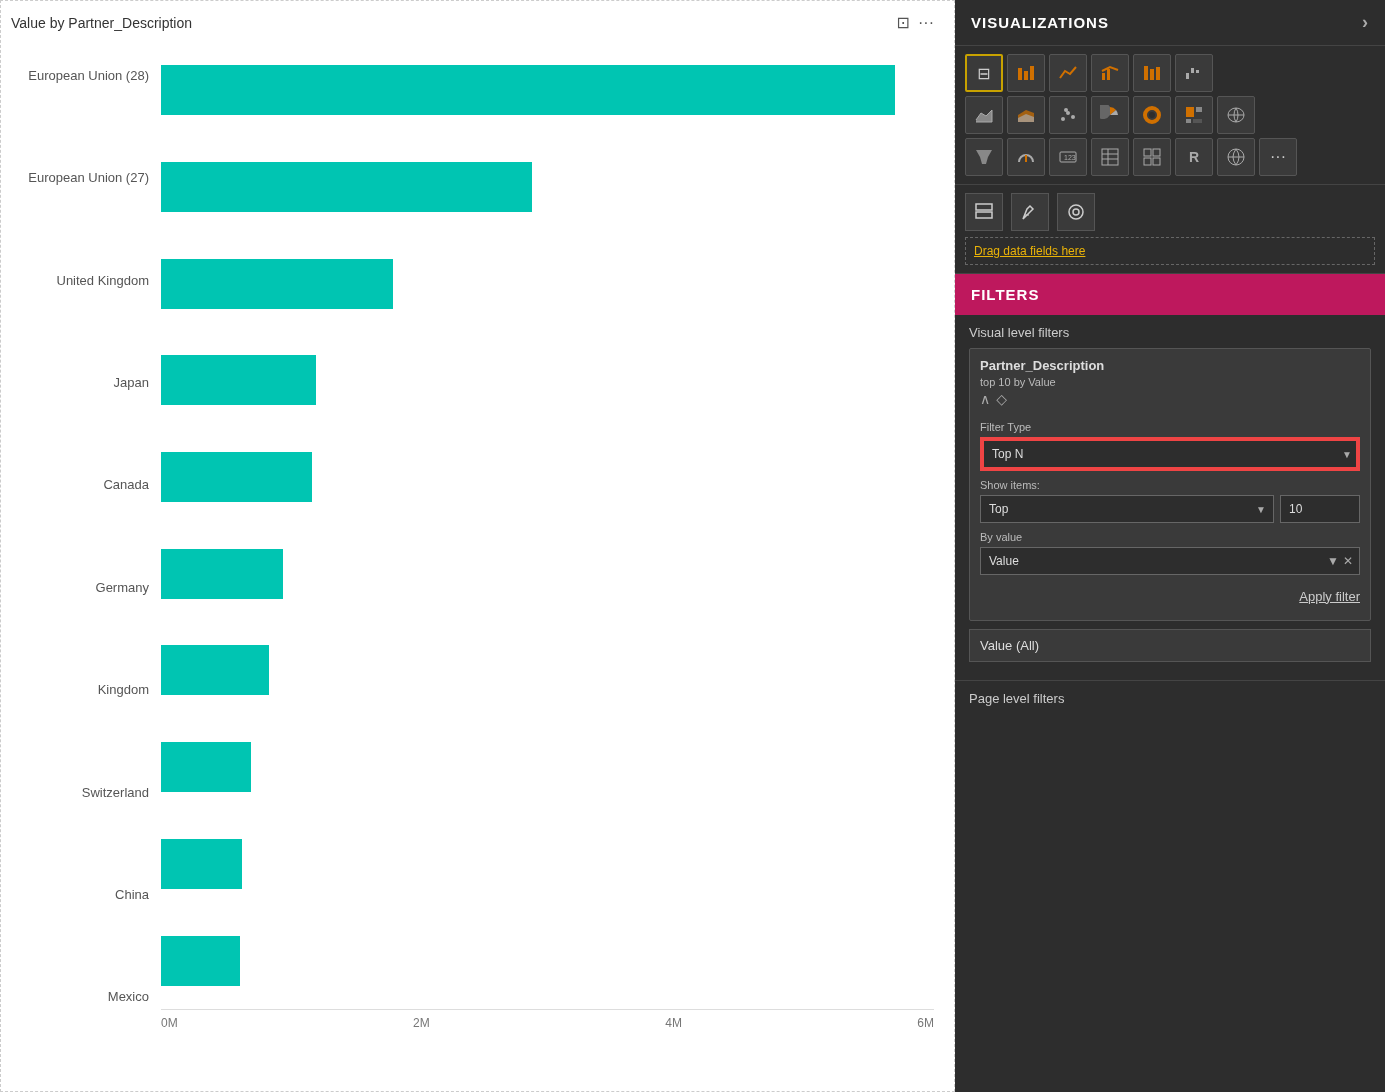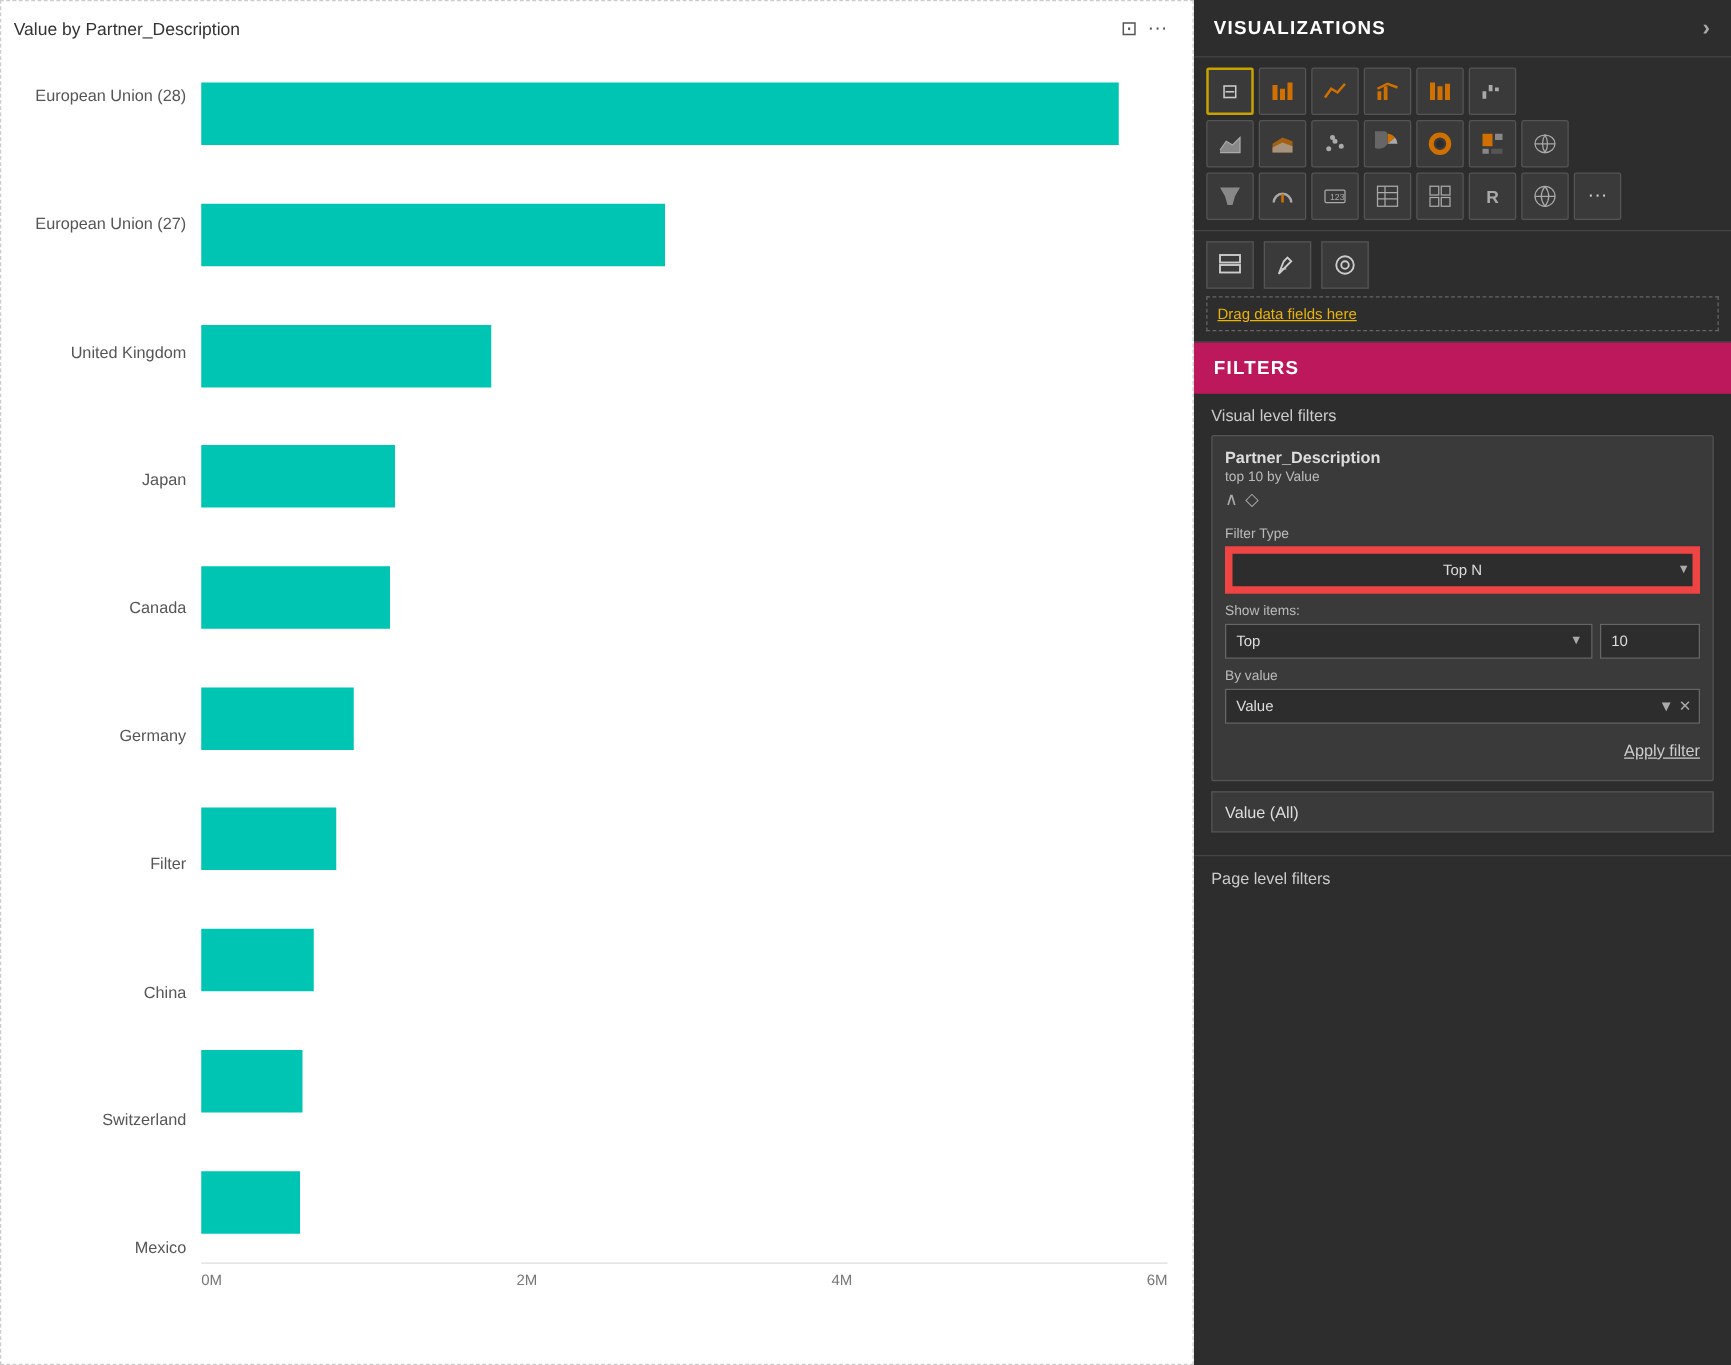--- a/index.html
+++ b/index.html
@@ -271,28 +271,27 @@
     }
 
     .dropdown-wrapper {
       position: relative;
       margin-bottom: 8px;
     }
 
     .dropdown-wrapper select {
       width: 100%;
       background: #2d2d2d;
-      border: 6px solid #ef4444;
+      border: 4px solid #ef4444;
       color: #ddd;
       padding: 6px 8px;
       font-size: 12px;
       appearance: none;
       -webkit-appearance: none;
       cursor: pointer;
-      text-align: center;
     }
 
     .dropdown-arrow {
       position: absolute;
       right: 8px;
       top: 50%;
       transform: translateY(-50%);
       color: #aaa;
       pointer-events: none;
       font-size: 10px;
@@ -412,23 +411,23 @@
 
   <div class="chart-container">
     <div class="y-labels">
 
     <div class="y-label">European Union (28)</div>
         <div class="y-label">European Union (27)</div>
         <div class="y-label">United Kingdom</div>
         <div class="y-label">Japan</div>
         <div class="y-label">Canada</div>
         <div class="y-label">Germany</div>
-        <div class="y-label">Filter</div>
+        <div class="y-label">Kingdom</div>
+        <div class="y-label">Switzerland</div>
         <div class="y-label">China</div>
-        <div class="y-label">Switzerland</div>
         <div class="y-label">Mexico</div>
       </div>
     <div style="flex:1; display:flex; flex-direction:column;">
       <div class="bars-area">
 
       <div class="bar-row">
             <div class="bar" style="width: 95%; background: rgb(0, 197, 178);"></div>
           </div>
           <div class="bar-row">
             <div class="bar" style="width: 48%; background: rgb(0, 197, 178);"></div>

